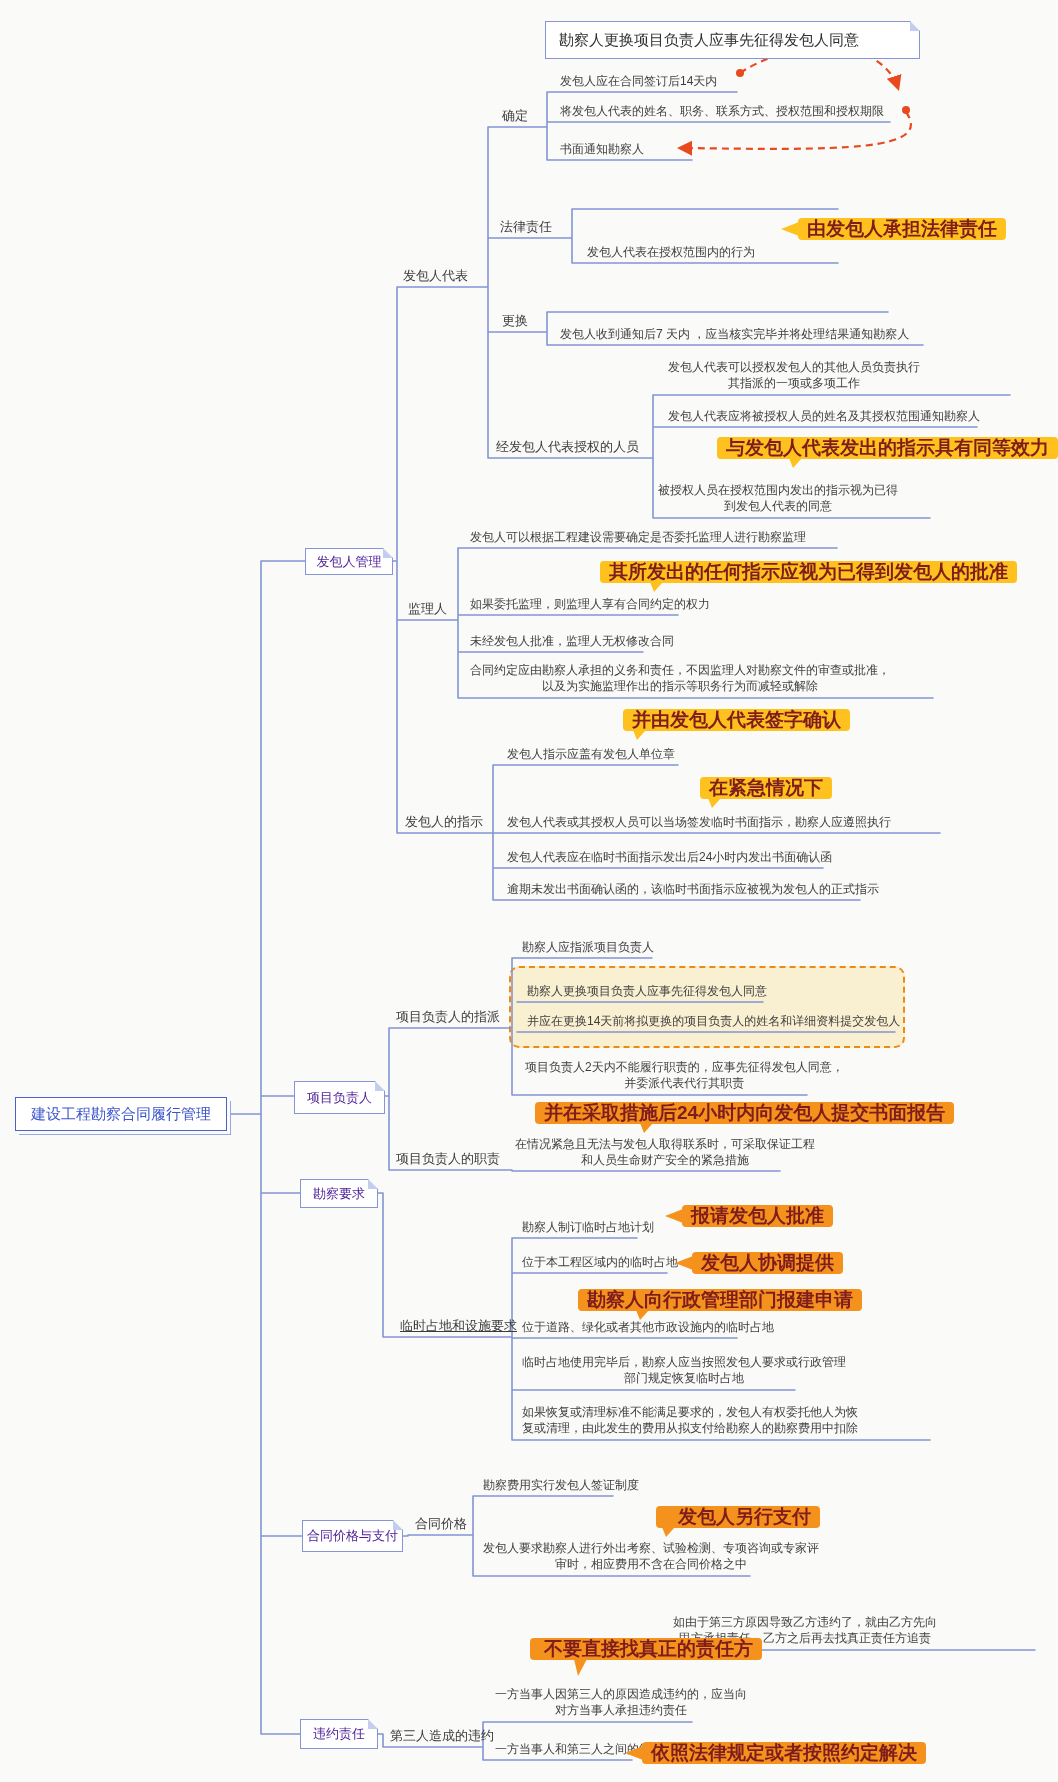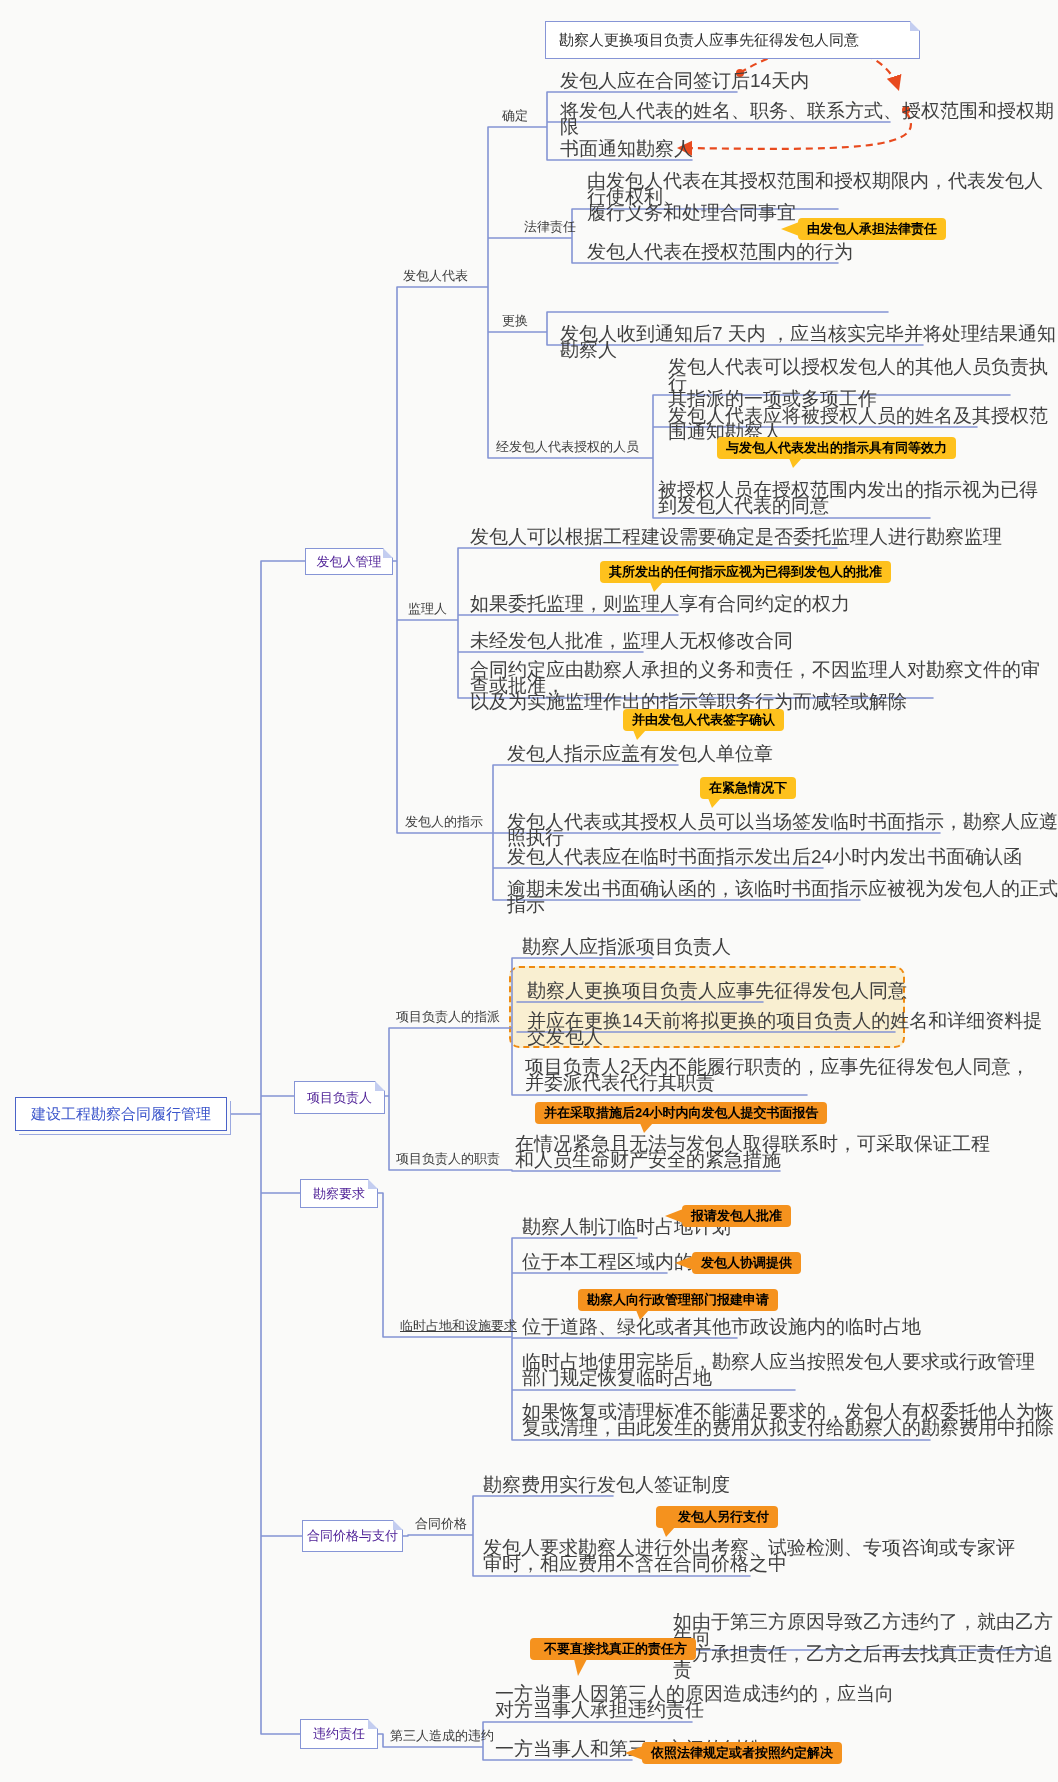--- a/index.html
+++ b/index.html
@@ -1,27 +1,27 @@
 <!DOCTYPE html>
 <html><head>
 <meta charset="utf-8">
 <style>
   html,body{margin:0;padding:0;}
   body{background:#fafaf9;font-family:"Liberation Sans","DejaVu Sans",sans-serif;}
   #canvas{position:relative;width:1058px;height:1782px;background:#fafaf9;overflow:hidden;}
   #wires{position:absolute;left:0;top:0;z-index:2;}
   .ln{stroke:#8494d4;stroke-width:1.6;fill:none;stroke-linecap:round;stroke-linejoin:round;}
-  .t{position:absolute;z-index:3;font-size:19px;line-height:16px;color:#3f3f3f;white-space:pre-line;}
+  .t{position:absolute;z-index:3;font-size:12px;line-height:16px;color:#3f3f3f;white-space:pre-line;text-align:center;}
   .lbl{position:absolute;z-index:3;font-size:13px;line-height:16px;color:#3c3c3c;white-space:nowrap;}
   .box1{position:absolute;z-index:3;background:#fff;border:1px solid #8695d6;display:flex;align-items:center;justify-content:center;font-size:13px;color:#4c1d95;box-sizing:border-box;}
   .fold::before{content:"";position:absolute;top:-1px;right:-1px;width:0;height:0;border-top:10px solid #fafaf9;border-left:10px solid transparent;}
   .fold::after{content:"";position:absolute;top:-1px;right:-1px;width:0;height:0;border-bottom:10px solid #c3cdf0;border-right:10px solid transparent;}
   .topnote{position:absolute;z-index:3;background:#fff;border:1px solid #8695d6;display:flex;align-items:center;padding-left:13px;font-size:15px;color:#2e2e2e;box-sizing:border-box;}
   .root{position:absolute;z-index:3;background:#fff;border:1.5px solid #4a63c8;color:#3b55cb;font-size:15px;display:flex;align-items:center;justify-content:center;box-sizing:border-box;box-shadow:3px 3px 0 0 #fafaf9,4px 4px 0 0 #9aa8e0;}
-  .co{position:absolute;z-index:4;font-size:13px;line-height:16px;font-weight:bold;padding:3px 9px;border-radius:4px;white-space:nowrap;color:#000000;}
+  .co{position:absolute;z-index:4;font-size:19px;line-height:16px;font-weight:bold;padding:3px 9px;border-radius:4px;white-space:nowrap;color:#7f1d1d;}
   .co-g{background:#fec11d;--cc:#fec11d;}
   .co-o{background:#f5921e;--cc:#f5921e;}
   .td::after{content:"";position:absolute;bottom:-9px;left:var(--tx,16px);width:0;height:0;border-left:4px solid transparent;border-right:9px solid transparent;border-top:10px solid var(--cc);}
   .tlong::after{bottom:-16px;border-top-width:17px;}
   .tl::after{content:"";position:absolute;left:-17px;top:50%;transform:translateY(-50%);width:0;height:0;border-top:7px solid transparent;border-bottom:7px solid transparent;border-right:18px solid var(--cc);}
   .dashbox{position:absolute;z-index:1;border:2px dashed #ef8a10;background:#f9efd1;border-radius:10px;box-sizing:border-box;}
 </style>
 </head>
 <body>
 
@@ -58,23 +58,21 @@
   <div class="box1 fold" style="left:300px;top:1179px;width:78px;height:29px;">勘察要求</div>
   <div class="box1 fold" style="left:302px;top:1520px;width:101px;height:32px;">合同价格与支付</div>
   <div class="box1 fold" style="left:300px;top:1719px;width:78px;height:30px;">违约责任</div>
 
   <div class="lbl" style="left:403px;top:268px;">发包人代表</div>
   <div class="lbl" style="left:502px;top:108px;">确定</div>
   <div class="t" style="left:560px;top:73px;">发包人应在合同签订后14天内</div>
   <div class="t" style="left:560px;top:103px;">将发包人代表的姓名、职务、联系方式、授权范围和授权期限</div>
   <div class="t" style="left:560px;top:141px;">书面通知勘察人</div>
 
-  <div class="lbl" style="left:500px;top:219px;margin-left:24px;">法律责任</div>
-  <div class="t" style="left:587px;top:173px;">由发包人代表在其授权范围和授权期限内，代表发包人行使权利、
-履行义务和处理合同事宜</div>
+  <div class="lbl" style="left:500px;top:219px;">法律责任</div>
   <div class="t" style="left:587px;top:244px;">发包人代表在授权范围内的行为</div>
   <div class="co co-g tl" style="left:798px;top:218px;">由发包人承担法律责任</div>
 
   <div class="lbl" style="left:502px;top:313px;">更换</div>
   <div class="t" style="left:560px;top:326px;">发包人收到通知后7 天内 ，应当核实完毕并将处理结果通知勘察人</div>
 
   <div class="lbl" style="left:496px;top:439px;">经发包人代表授权的人员</div>
   <div class="t" style="left:668px;top:359px;">发包人代表可以授权发包人的其他人员负责执行
 其指派的一项或多项工作</div>
   <div class="t" style="left:668px;top:408px;">发包人代表应将被授权人员的姓名及其授权范围通知勘察人</div>

